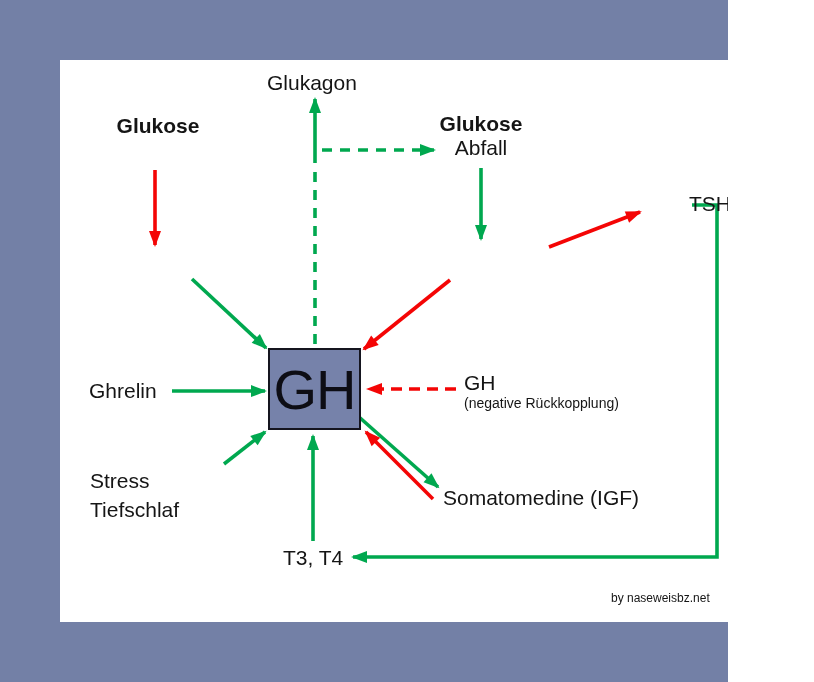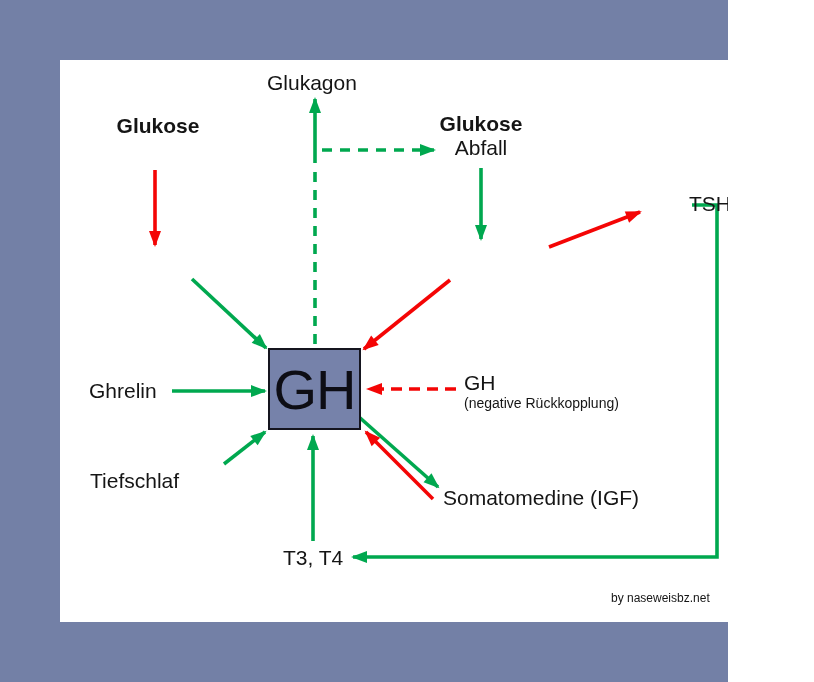--- a/index.html
+++ b/index.html
@@ -79,20 +79,21 @@
 
   <div class="label centered lbl-glukose-anstieg">
     <div class="bold">Glukose</div>
     <div>Abfall</div>
   </div>
 
   <div class="label lbl-tsh">TSH</div>
   <div class="label lbl-ghrelin">Ghrelin</div>
 
   <div class="label lbl-triggers">
+    <div>Stress</div>
     <div>Tiefschlaf</div>
   </div>
 
   <div class="label lbl-t3t4">T3, T4</div>
   <div class="label lbl-somatomedine">Somatomedine (IGF)</div>
 
   <div class="label lbl-gh-feedback">
     <div>GH</div>
     <div class="sub">(negative Rückkopplung)</div>
   </div>

